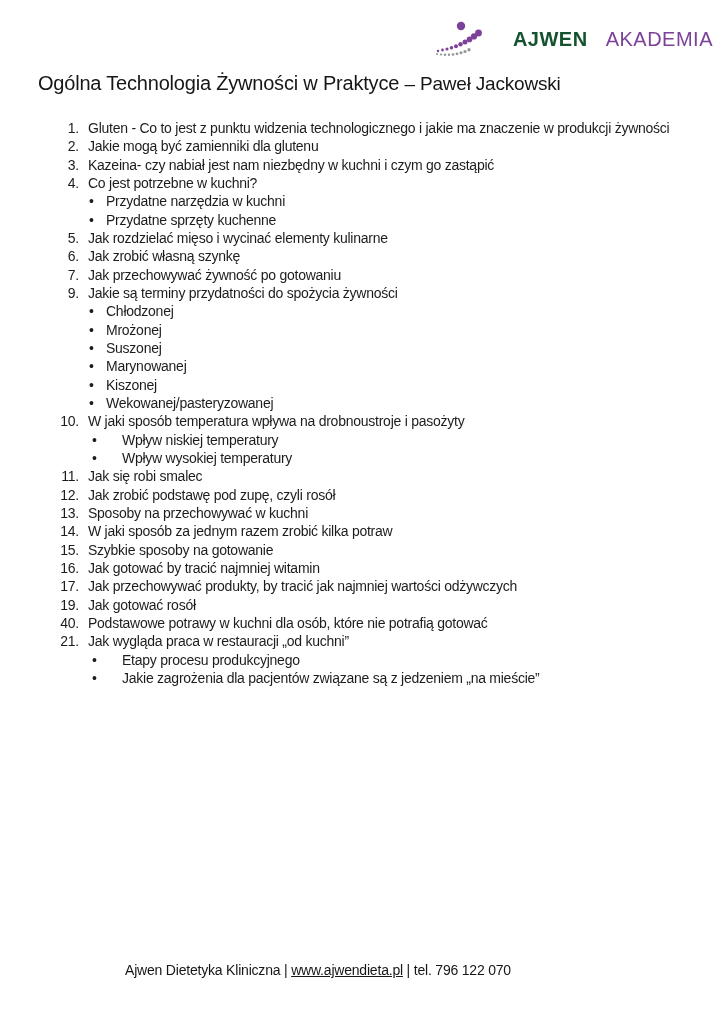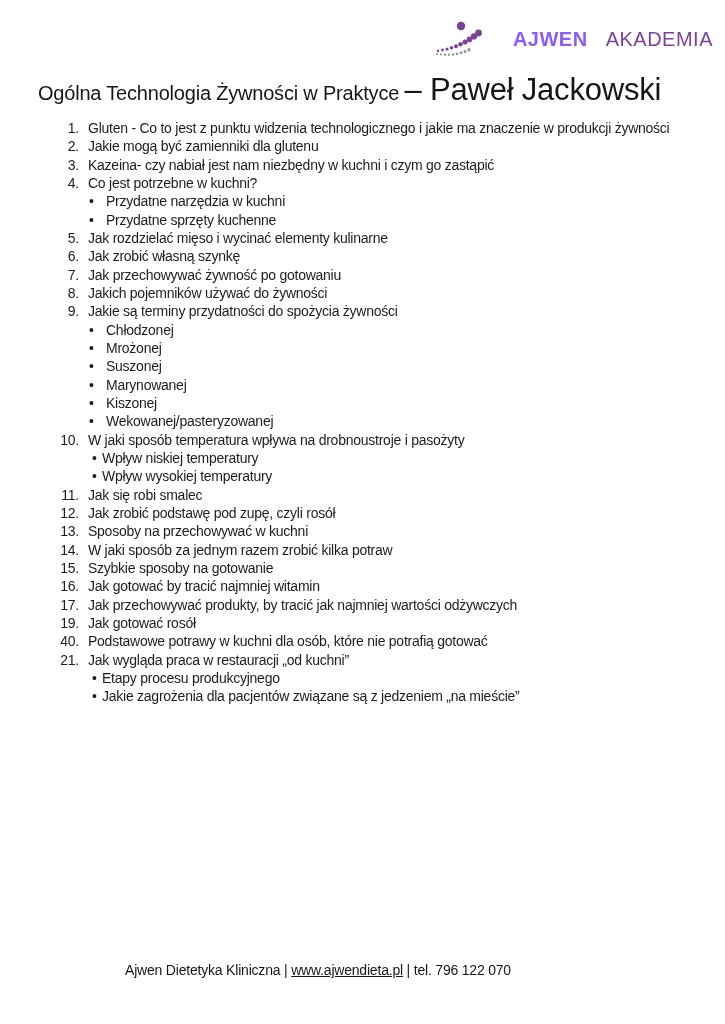--- a/index.html
+++ b/index.html
@@ -12,46 +12,46 @@
     overflow: hidden;
   }
 
   
   .logo {
     position: absolute; top: 16px; right: 12px;
     display: flex; align-items: center;
   }
   .logo-icon { margin-right: 6px; margin-top: 4px; }
   .logo-word { font-size: 20px; letter-spacing: 0.5px; line-height: 38px; }
-  .logo-ajwen { font-weight: 700; color: #8b5cf6; margin-left: 22px; }
+  .logo-ajwen { font-weight: 700; color: #14532d; margin-left: 22px; }
   .logo-akademia { font-weight: 400; color: #7c4199; margin-left: 18px; }
 
   
   .doc-title {
     position: absolute; left: 38px; top: 72px;
     font-size: 20px; letter-spacing: -0.2px;
     color: #161616; white-space: nowrap;
   }
-  .doc-title .author { font-size: 31px; }
+  .doc-title .author { font-size: 19px; }
 
   
   .topic-list { position: absolute; left: 0; top: 119px; width: 709px; }
   .row {
     height: 18.34px; line-height: 18.34px;
     font-size: 14px; letter-spacing: -0.25px;
     white-space: nowrap; color: #1c1c1c;
   }
   .num-row { padding-left: 60px; }
   .num { display: inline-block; width: 19px; text-align: right; }
   .num-row .txt { margin-left: 9px; }
   .bullet-row { padding-left: 89px; }
   .bullet-row .dot { display: inline-block; width: 8px; }
   .bullet-row .txt { margin-left: 9px; }
   .bullet-row.wide { padding-left: 92px; }
-  .bullet-row.wide .txt { margin-left: 2px; }
+  .bullet-row.wide .txt { margin-left: 22px; }
 
   
   .footer {
     position: absolute; top: 962px; left: 0; width: 636px;
     text-align: center; font-size: 14px; letter-spacing: -0.2px;
     color: #161616; white-space: pre;
   }
   .footer-link { text-decoration: underline; color: inherit; cursor: pointer; }
 </style>
 </head>
@@ -95,21 +95,20 @@
 <div class="topic-list">
     <div class="row num-row"><span class="num">1.</span><span class="txt">Gluten - Co to jest z punktu widzenia technologicznego i jakie ma znaczenie w produkcji żywności</span></div>
     <div class="row num-row"><span class="num">2.</span><span class="txt">Jakie mogą być zamienniki dla glutenu</span></div>
     <div class="row num-row"><span class="num">3.</span><span class="txt">Kazeina- czy nabiał jest nam niezbędny w kuchni i czym go zastąpić</span></div>
     <div class="row num-row"><span class="num">4.</span><span class="txt">Co jest potrzebne w kuchni?</span></div>
     <div class="row bullet-row"><span class="dot">•</span><span class="txt">Przydatne narzędzia w kuchni</span></div>
     <div class="row bullet-row"><span class="dot">•</span><span class="txt">Przydatne sprzęty kuchenne</span></div>
     <div class="row num-row"><span class="num">5.</span><span class="txt">Jak rozdzielać mięso i wycinać elementy kulinarne</span></div>
     <div class="row num-row"><span class="num">6.</span><span class="txt">Jak zrobić własną szynkę</span></div>
     <div class="row num-row"><span class="num">7.</span><span class="txt">Jak przechowywać żywność po gotowaniu</span></div>
-    <div class="row num-row"><span class="num">8.</span><span class="txt">Jakich pojemników używać do żywności</span></div>
     <div class="row num-row"><span class="num">9.</span><span class="txt">Jakie są terminy przydatności do spożycia żywności</span></div>
     <div class="row bullet-row"><span class="dot">•</span><span class="txt">Chłodzonej</span></div>
     <div class="row bullet-row"><span class="dot">•</span><span class="txt">Mrożonej</span></div>
     <div class="row bullet-row"><span class="dot">•</span><span class="txt">Suszonej</span></div>
     <div class="row bullet-row"><span class="dot">•</span><span class="txt">Marynowanej</span></div>
     <div class="row bullet-row"><span class="dot">•</span><span class="txt">Kiszonej</span></div>
     <div class="row bullet-row"><span class="dot">•</span><span class="txt">Wekowanej/pasteryzowanej</span></div>
     <div class="row num-row"><span class="num">10.</span><span class="txt">W jaki sposób temperatura wpływa na drobnoustroje i pasożyty</span></div>
     <div class="row bullet-row wide"><span class="dot">•</span><span class="txt">Wpływ niskiej temperatury</span></div>
     <div class="row bullet-row wide"><span class="dot">•</span><span class="txt">Wpływ wysokiej temperatury</span></div>

